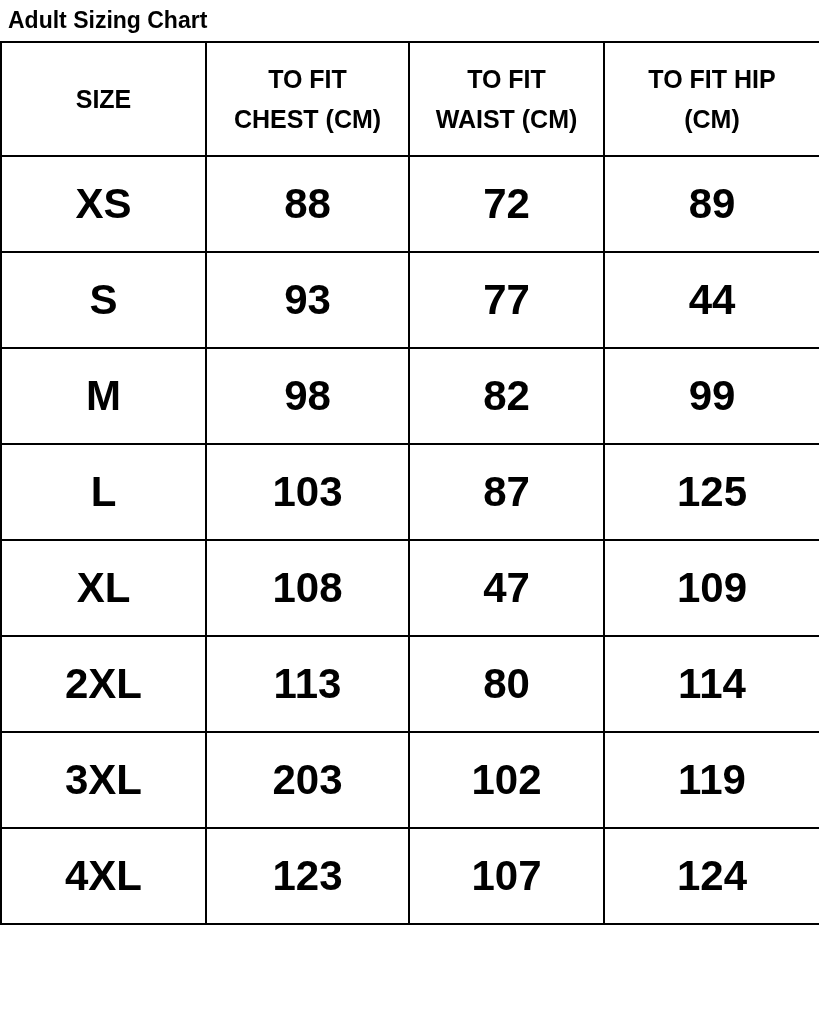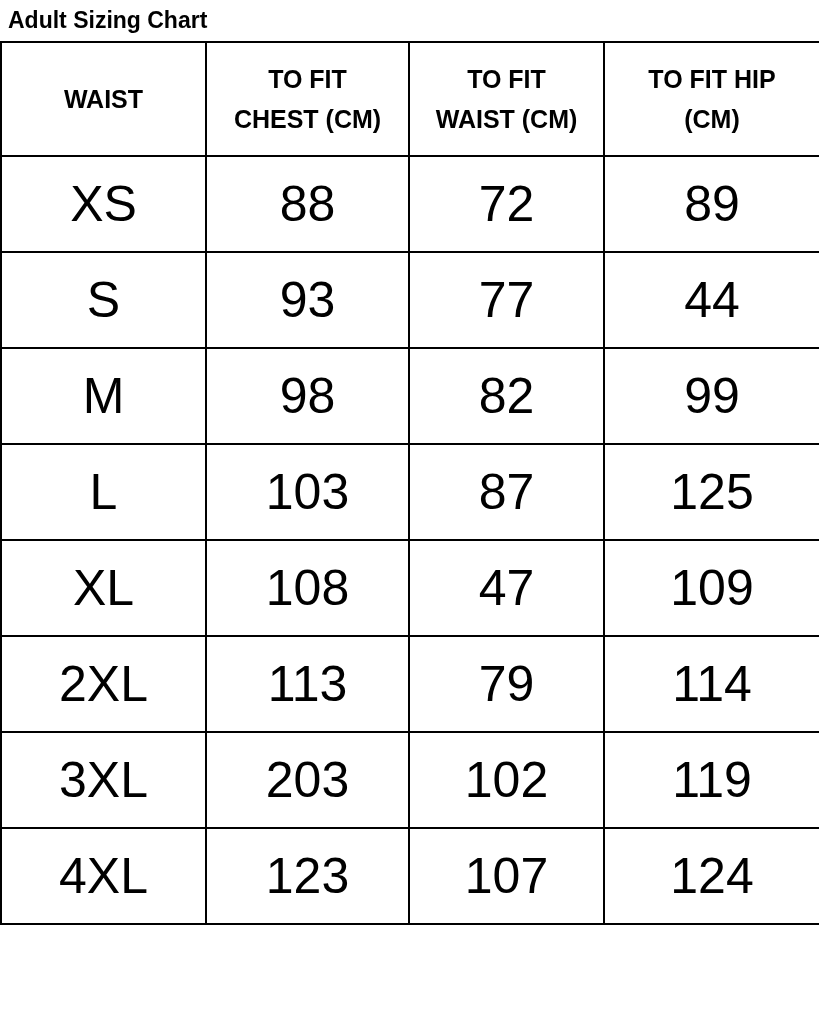--- a/index.html
+++ b/index.html
@@ -42,22 +42,22 @@
   }
   table.sizing-table th {
     height: 112px;
     font-size: 25px;
     font-weight: bold;
     line-height: 1.62;
     white-space: pre-line;
   }
   table.sizing-table td {
     height: 94px;
-    font-size: 50px;
-    font-weight: normal;
+    font-size: 42px;
+    font-weight: bold;
     text-align: center;
   }
   col.c-size  { width: 205px; }
   col.c-chest { width: 203px; }
   col.c-waist { width: 195px; }
   col.c-hip   { width: 216px; }
 </style>
 </head>
 <body>
 
@@ -67,21 +67,21 @@
 
   <table class="sizing-table">
     <colgroup>
       <col class="c-size">
         <col class="c-chest">
         <col class="c-waist">
         <col class="c-hip">
     </colgroup>
     <thead>
       <tr>
-        <th>WAIST</th>
+        <th>SIZE</th>
         <th>TO FIT
 CHEST (CM)</th>
         <th>TO FIT
 WAIST (CM)</th>
         <th>TO FIT HIP
 (CM)</th>
       </tr>
     </thead>
     <tbody>
       <tr>
@@ -110,21 +110,21 @@
       </tr>
       <tr>
         <td>XL</td>
         <td>108</td>
         <td>47</td>
         <td>109</td>
       </tr>
       <tr>
         <td>2XL</td>
         <td>113</td>
-        <td>79</td>
+        <td>80</td>
         <td>114</td>
       </tr>
       <tr>
         <td>3XL</td>
         <td>203</td>
         <td>102</td>
         <td>119</td>
       </tr>
       <tr>
         <td>4XL</td>

